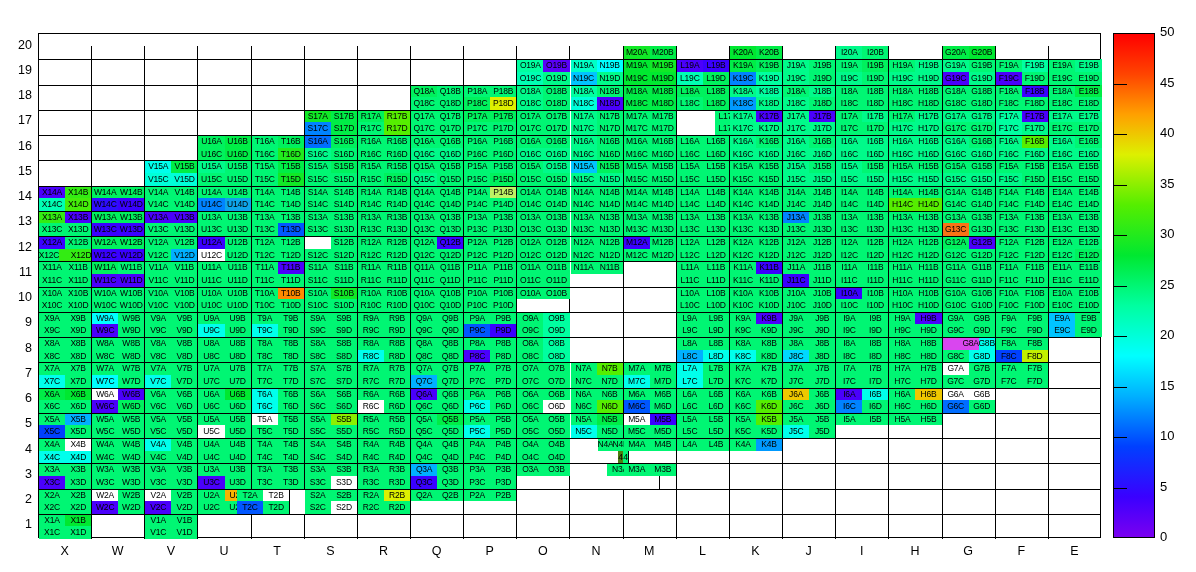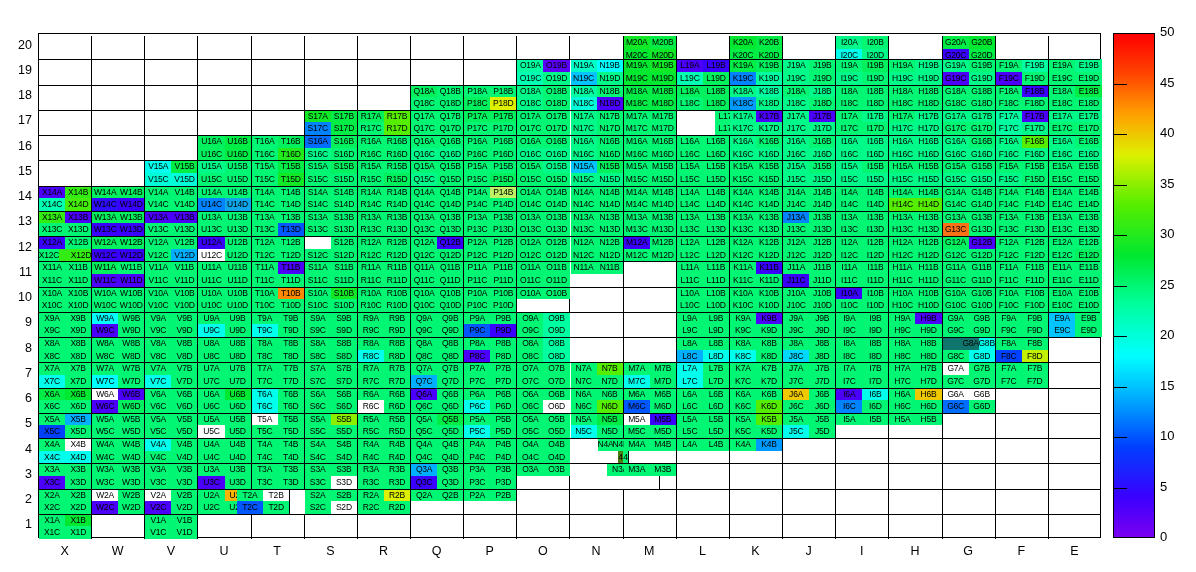--- a/index.html
+++ b/index.html
@@ -98,21 +98,21 @@
       <div class="ylab" style="left: 2px; width: 30px; top: 391.125px;">6</div>
       <div class="ylab" style="left: 2px; width: 30px; top: 416.375px;">5</div>
       <div class="ylab" style="left: 2px; width: 30px; top: 441.625px;">4</div>
       <div class="ylab" style="left: 2px; width: 30px; top: 466.875px;">3</div>
       <div class="ylab" style="left: 2px; width: 30px; top: 492.125px;">2</div>
       <div class="ylab" style="left: 2px; width: 30px; top: 517.375px;">1</div>
     </div>
 
   <div id="plot">
     <div class="grid" id="gridinner">
-        <div class="prow" style="top: 2px; height: 25.25px;">
+        <div class="prow" style="top: 12px; height: 25.25px;">
           <div class="pcell" style="left: 0px; width: 53.15px;">
             <div class="sub top">
               <div class="q" style="background: transparent;"></div>
               <div class="q" style="background: transparent;"></div>
             </div>
             <div class="sub bot">
               <div class="q" style="background: transparent;"></div>
               <div class="q" style="background: transparent;"></div>
             </div>
           </div>
@@ -2706,21 +2706,21 @@
               <div class="q" style="background: rgb(0, 246, 115);">H8A</div>
               <div class="q" style="background: rgb(0, 246, 115);">H8B</div>
             </div>
             <div class="sub bot">
               <div class="q" style="background: rgb(0, 246, 115);">H8C</div>
               <div class="q" style="background: rgb(0, 246, 115);">H8D</div>
             </div>
           </div>
           <div class="pcell" style="left: 903.55px; width: 53.15px;">
             <div class="sub top">
-              <div class="q" style="background: #0f766e; padding-left: 20px;">G8A</div>
+              <div class="q" style="background: #d946ef; padding-left: 20px;">G8A</div>
               <div class="q" style="background: rgb(0, 255, 236);">G8B</div>
             </div>
             <div class="sub bot">
               <div class="q" style="background: rgb(0, 246, 115);">G8C</div>
               <div class="q" style="background: rgb(0, 255, 236);">G8D</div>
             </div>
           </div>
           <div class="pcell" style="left: 956.7px; width: 53.15px;">
             <div class="sub top">
               <div class="q" style="background: rgb(0, 246, 115);">F8A</div>

